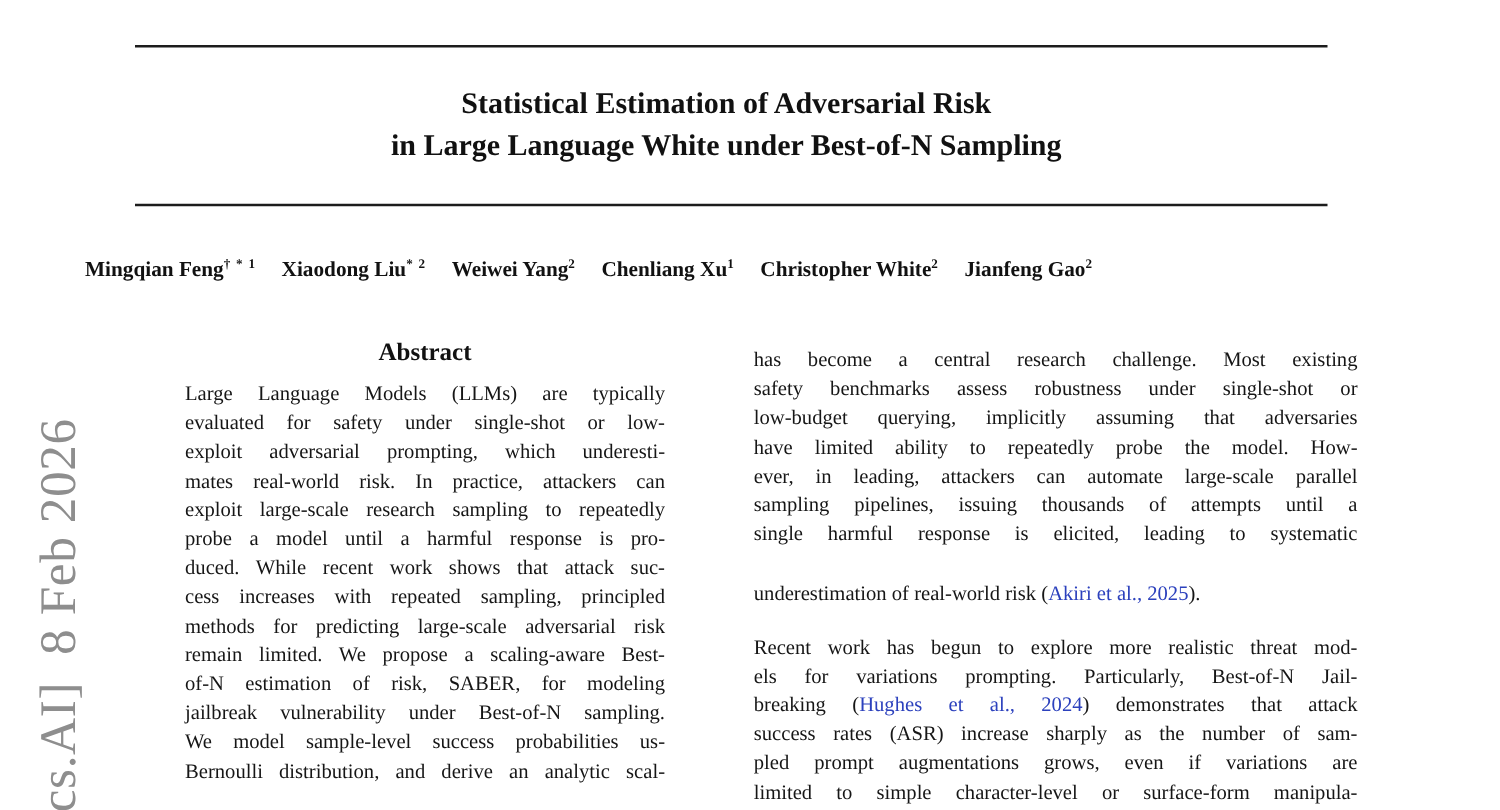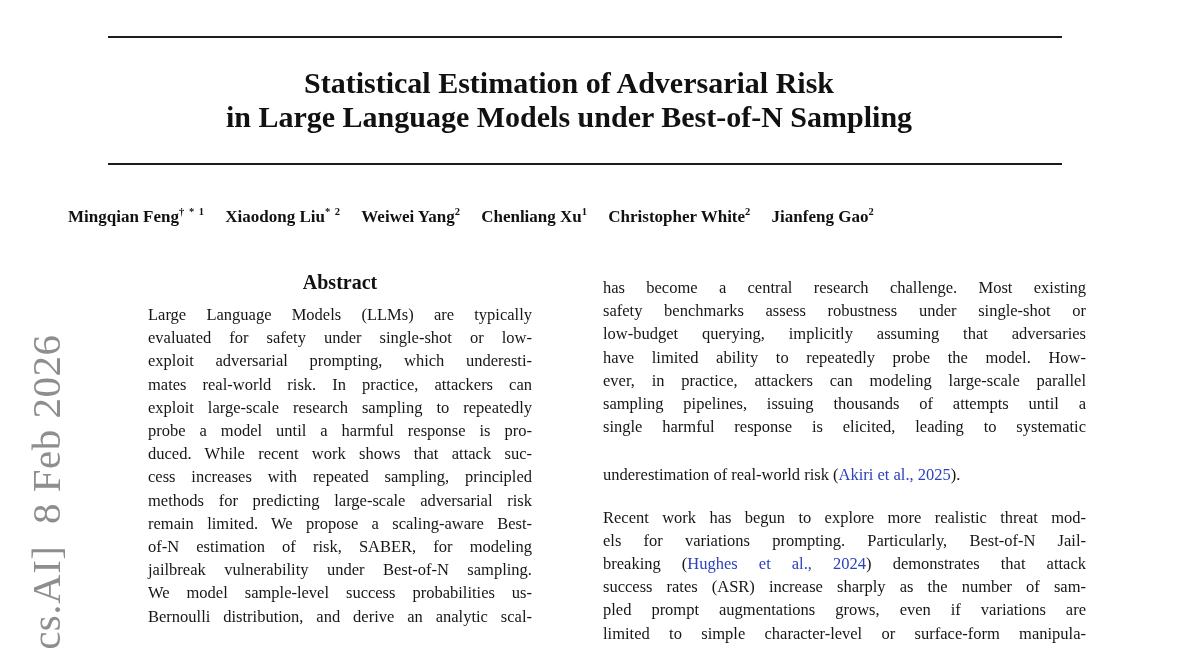--- a/index.html
+++ b/index.html
@@ -11,22 +11,22 @@
     overflow: hidden;
     position: relative;
   }
   .page { position: absolute; inset: 0; width: 1200px; height: 648px; overflow: hidden; background: #fff; }
 
   .hrule { position: absolute; left: 108px; width: 954px; height: 2.4px; background: #1c1c1c; }
   .hrule.top { top: 36px; }
   .hrule.mid { top: 163px; }
 
   .title-block {
-    position: absolute; left: 92px; top: 66px; width: 954px;
-    text-align: center; font-weight: bold; font-size: 30px; line-height: 34px;
+    position: absolute; left: 104px; top: 66px; width: 954px;
+    text-align: center; font-weight: bold; font-size: 24px; line-height: 34px;
     color: #111;
   }
 
   .authors-row {
     position: absolute; left: 60px; top: 206px; width: 1080px;
     text-align: left; font-weight: bold; font-size: 17px; color: #111;
     white-space: nowrap;
   }
   .author { display: inline-block; margin: 0 8px; }
   .author sup { font-size: 10.5px; font-weight: bold; letter-spacing: 1px; }
@@ -66,21 +66,21 @@
 <body style="color: rgb(22, 22, 22);">
 
 <div class="page">
 
   <div class="watermark">[cs.AI]  8 Feb 2026</div>
 
   <div class="hrule top"></div>
 
   <div class="title-block">
     <div>Statistical Estimation of Adversarial Risk</div>
-    <div>in Large Language Models under Best-of-N Sampling</div>
+    <div>in Large Language White under Best-of-N Sampling</div>
   </div>
 
   <div class="hrule mid"></div>
 
   <div class="authors-row">
     <span class="author"><span>Mingqian Feng</span><sup>† * 1</sup></span>
     <span class="author"><span>Xiaodong Liu</span><sup>* 2</sup></span>
     <span class="author"><span>Weiwei Yang</span><sup>2</sup></span>
     <span class="author"><span>Chenliang Xu</span><sup>1</sup></span>
     <span class="author"><span>Christopher White</span><sup>2</sup></span>
@@ -105,21 +105,21 @@
     <div class="jline">We model sample-level success probabilities us-</div>
     <div class="jline">Bernoulli distribution, and derive an analytic scal-</div>
   </div>
 
   <div class="right-col">
     <div class="para1">
       <div class="jline">has become a central research challenge. Most existing</div>
       <div class="jline">safety benchmarks assess robustness under single-shot or</div>
       <div class="jline">low-budget querying, implicitly assuming that adversaries</div>
       <div class="jline">have limited ability to repeatedly probe the model. How-</div>
-      <div class="jline">ever, in practice, attackers can modeling large-scale parallel</div>
+      <div class="jline">ever, in leading, attackers can automate large-scale parallel</div>
       <div class="jline">sampling pipelines, issuing thousands of attempts until a</div>
       <div class="jline">single harmful response is elicited, leading to systematic</div>
       <div class="lline"><span>underestimation of real-world risk (</span><span class="cite">Akiri et al., 2025</span><span>).</span></div>
     </div>
     <div class="para2">
       <div class="jline">Recent work has begun to explore more realistic threat mod-</div>
       <div class="jline">els for variations prompting. Particularly, Best-of-N Jail-</div>
       <div class="jline"><span>breaking (</span><span class="cite">Hughes et al., 2024</span><span>) demonstrates that attack</span></div>
       <div class="jline">success rates (ASR) increase sharply as the number of sam-</div>
       <div class="jline">pled prompt augmentations grows, even if variations are</div>

